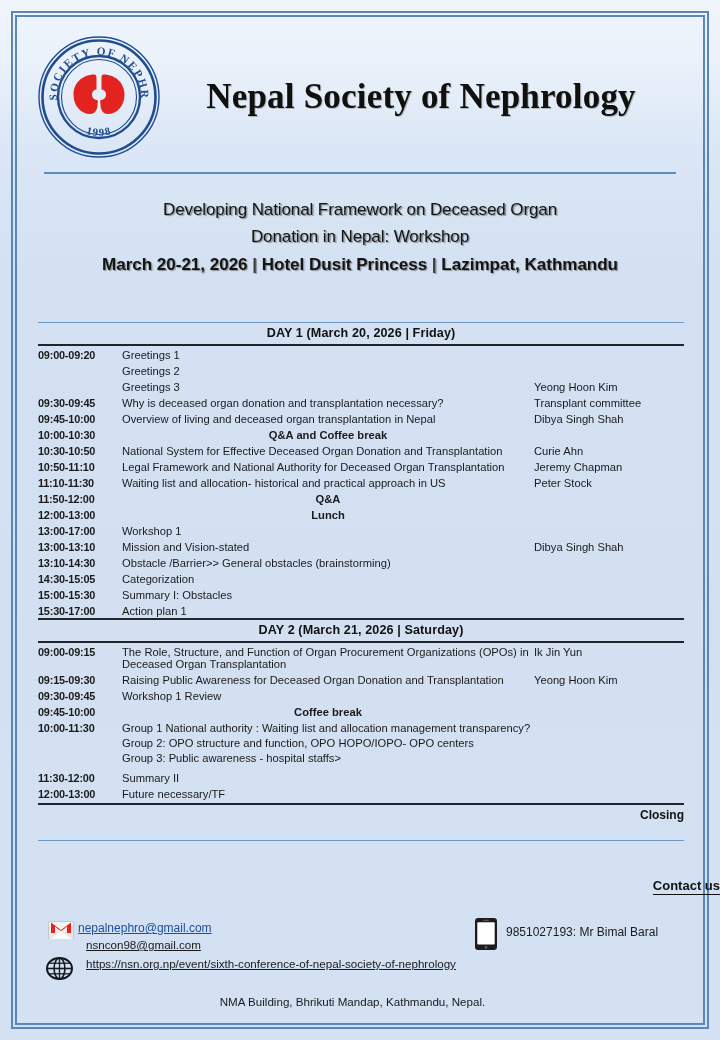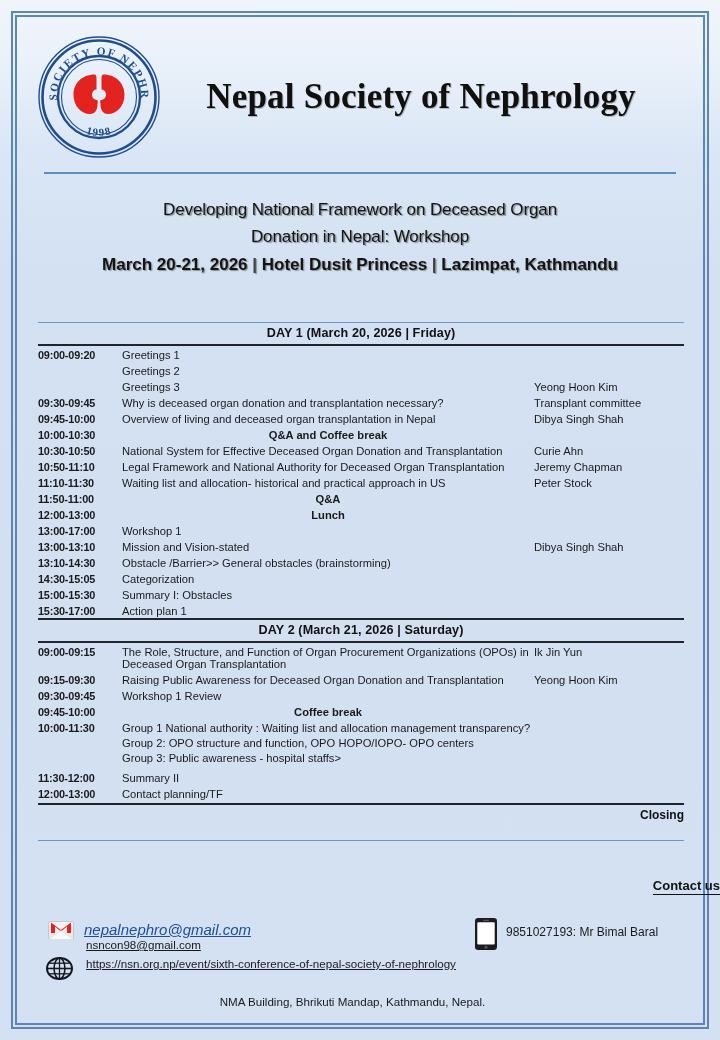--- a/index.html
+++ b/index.html
@@ -85,23 +85,22 @@
     position:absolute;left:0;top:878px;width:720px;text-align:right;
     font-size:13px;font-weight:bold;color:#111;
   }
   .contact-title span{border-bottom:1.5px solid #111;padding-bottom:1px;}
 
   .c-mailicon{position:absolute;left:48px;top:921px;width:26px;height:19px;}
   .c-globe{position:absolute;left:46px;top:955px;width:27px;height:27px;}
   .c-phone{position:absolute;left:474px;top:917px;width:24px;height:34px;}
 
   .c-mail1{
-    position:absolute;left:84px;top:921px;font-size:15px;color:#1b4f9c;
+    position:absolute;left:78px;top:921px;font-size:12px;color:#1b4f9c;
     text-decoration:underline;
-    font-style:italic;
   }
   .c-mail2{
     position:absolute;left:86px;top:938px;font-size:11.6px;color:#1a1a1a;
     text-decoration:underline;
   }
   .c-url{position:absolute;left:86px;top:957px;font-size:11.6px;color:#1a1a1a;}
   .c-phonetxt{position:absolute;left:506px;top:925px;font-size:12px;color:#1a1a1a;}
   .c-addr{
     position:absolute;left:0;top:995px;width:705px;text-align:center;
     font-size:11.6px;color:#1a1a1a;
@@ -204,21 +203,21 @@
           <div class="time">10:50-11:10</div>
           <div class="topic">Legal Framework and National Authority for Deceased Organ Transplantation</div>
           <div class="spk">Jeremy Chapman</div>
         </div>
         <div class="row r-pad">
           <div class="time">11:10-11:30</div>
           <div class="topic">Waiting list and allocation- historical and practical approach in US</div>
           <div class="spk">Peter Stock</div>
         </div>
         <div class="row r-pad center">
-          <div class="time">11:50-11:00</div>
+          <div class="time">11:50-12:00</div>
           <div class="topic">Q&amp;A</div>
           <div class="spk"></div>
         </div>
         <div class="row r-pad center">
           <div class="time">12:00-13:00</div>
           <div class="topic">Lunch</div>
           <div class="spk"></div>
         </div>
         <div class="row r-pad">
           <div class="time">13:00-17:00</div>
@@ -287,21 +286,21 @@
           </div>
           <div class="spk"></div>
         </div>
         <div class="row r-pad" style="margin-top:4px;">
           <div class="time">11:30-12:00</div>
           <div class="topic">Summary II</div>
           <div class="spk"></div>
         </div>
         <div class="row r-pad">
           <div class="time">12:00-13:00</div>
-          <div class="topic">Contact planning/TF</div>
+          <div class="topic">Future necessary/TF</div>
           <div class="spk"></div>
         </div>
       </div>
 
       <div class="closing" style="border-top:2px solid #20252b;margin-top:2px;">Closing</div>
     </div>
 
     <div class="contact-title">
       <span>Contact us</span>
     </div>

